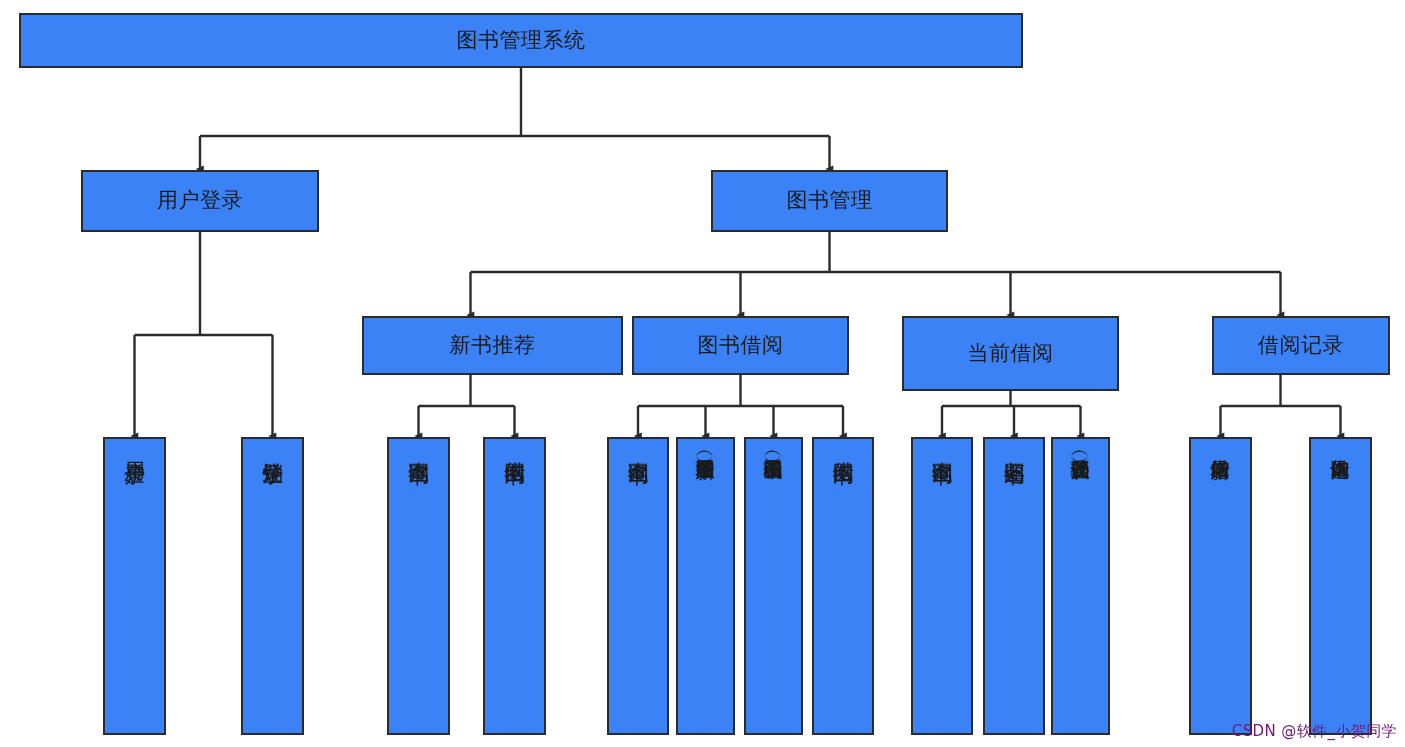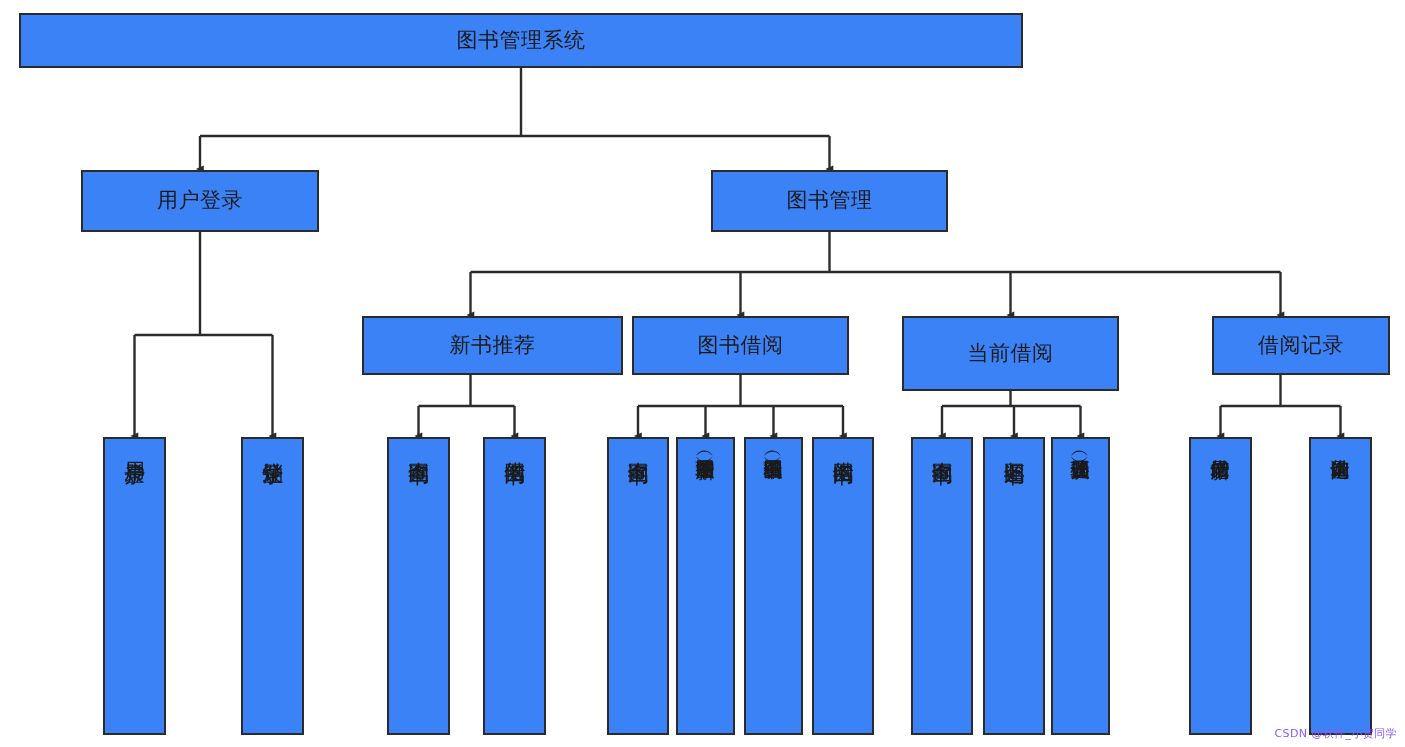--- a/index.html
+++ b/index.html
@@ -64,22 +64,22 @@
   }
   .node-box.vertical.compact .node-label {
     font-size: 19px;
     line-height: 1.22;
     letter-spacing: 0px;
   }
   #watermark {
     position: absolute;
     right: 8px;
     bottom: 6px;
-    font-size: 11px;
-    color: #8b5cf6;
+    font-size: 15px;
+    color: #701a75;
     font-family: "DejaVu Sans", "Liberation Sans", sans-serif;
     white-space: nowrap;
     letter-spacing: 0.4px;
   }
 </style>
 </head>
 <body>
 
 <div id="diagram-root">
 

